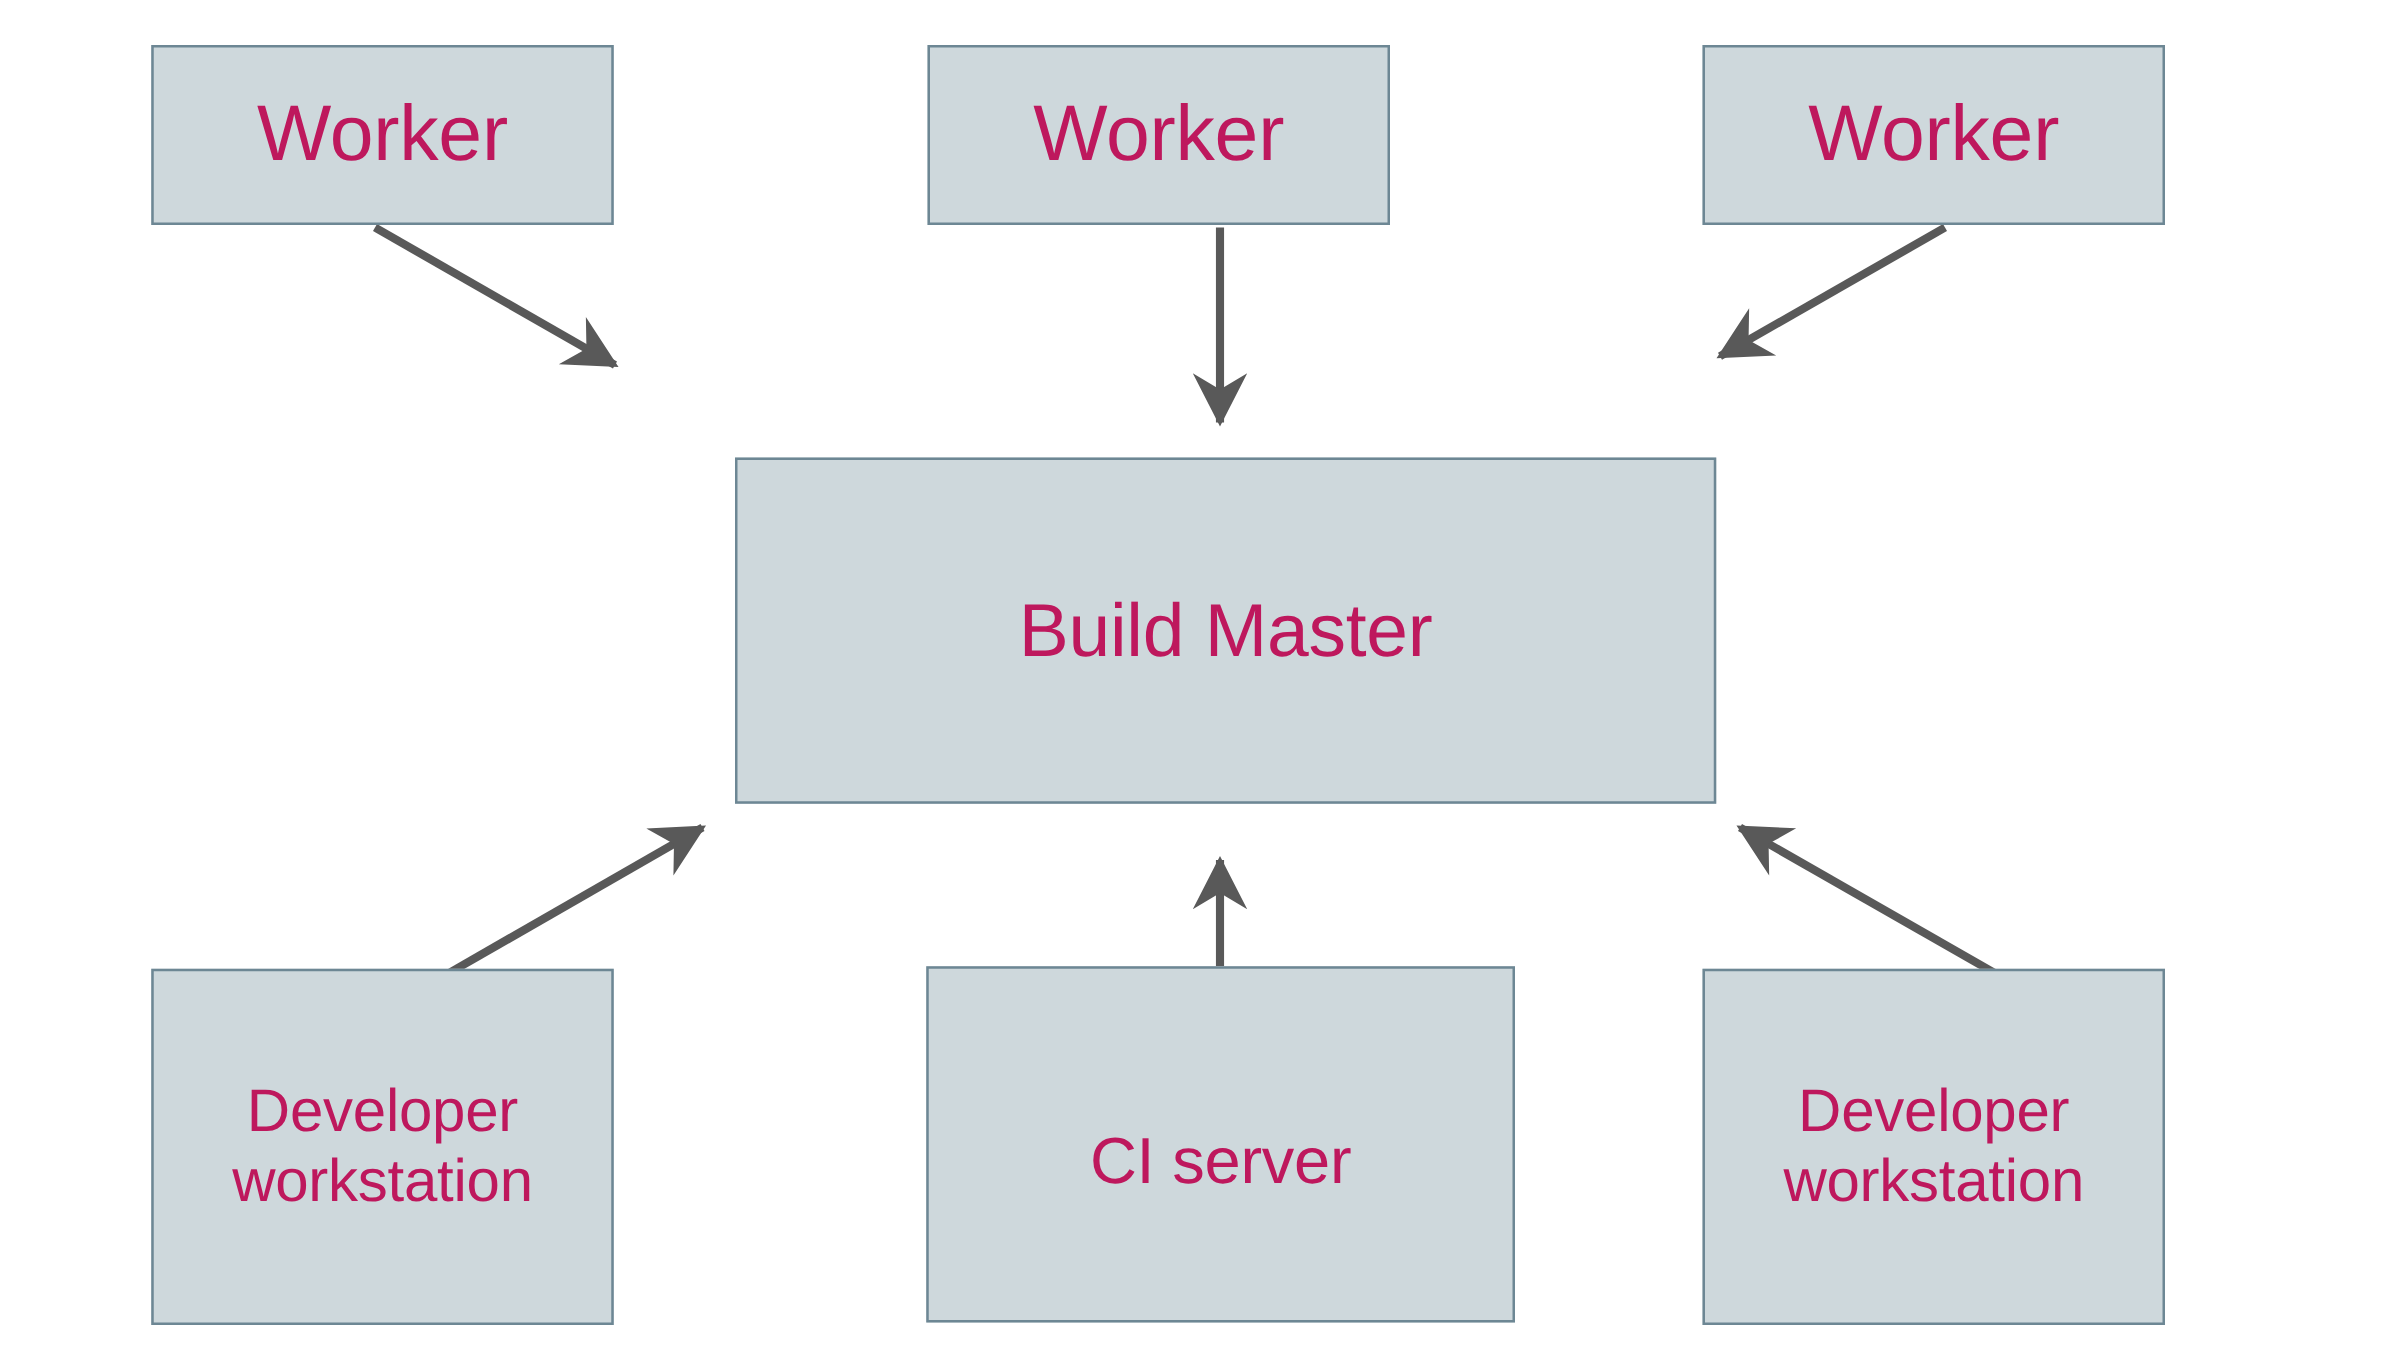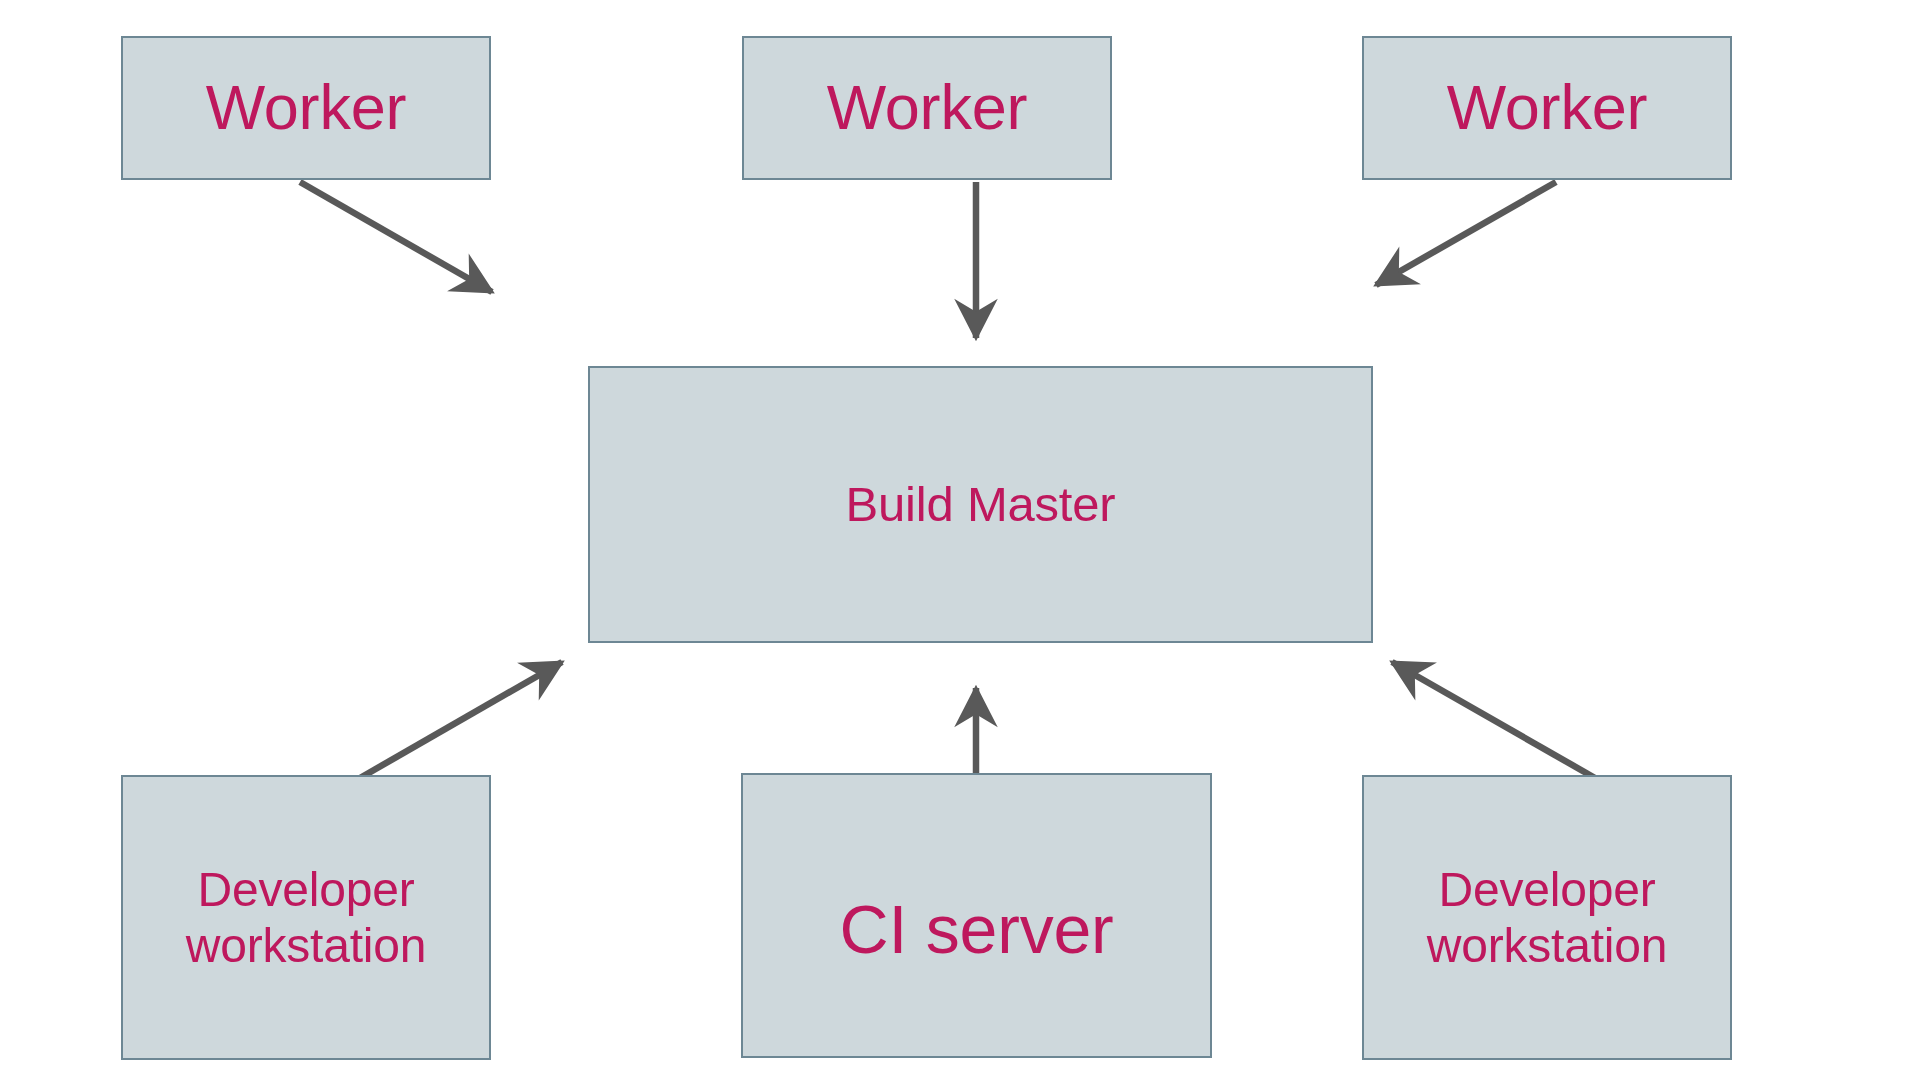--- a/index.html
+++ b/index.html
@@ -37,29 +37,29 @@
   
   #node-worker-1{left:121px;top:36px;width:370px;height:144px;}
   #node-worker-2{left:742px;top:36px;width:370px;height:144px;}
   #node-worker-3{left:1362px;top:36px;width:370px;height:144px;}
   #node-worker-1 .node-label,
   #node-worker-2 .node-label,
   #node-worker-3 .node-label{font-size:63px;}
 
   
   #node-build-master{left:588px;top:366px;width:785px;height:277px;}
-  #node-build-master .node-label{font-size:49px;}
+  #node-build-master .node-label{font-size:60px;}
 
   
   #node-dev-left{left:121px;top:775px;width:370px;height:285px;}
   #node-ci-server{left:741px;top:773px;width:471px;height:285px;}
   #node-dev-right{left:1362px;top:775px;width:370px;height:285px;}
   #node-dev-left .node-label,
   #node-dev-right .node-label{font-size:48px;}
-  #node-ci-server .node-label{font-size:68px;margin-top:28px;}
+  #node-ci-server .node-label{font-size:52px;margin-top:28px;}
 </style>
 </head>
 <body>
 
 <div id="diagram">
 
   <svg class="edges" viewBox="0 0 1910 1090" width="1910" height="1090" xmlns="http://www.w3.org/2000/svg" aria-hidden="true">
     <defs>
 
       <marker id="arrowhead" markerWidth="7.2" markerHeight="7.2" refX="6.4" refY="3.6" orient="auto" markerUnits="strokeWidth">

